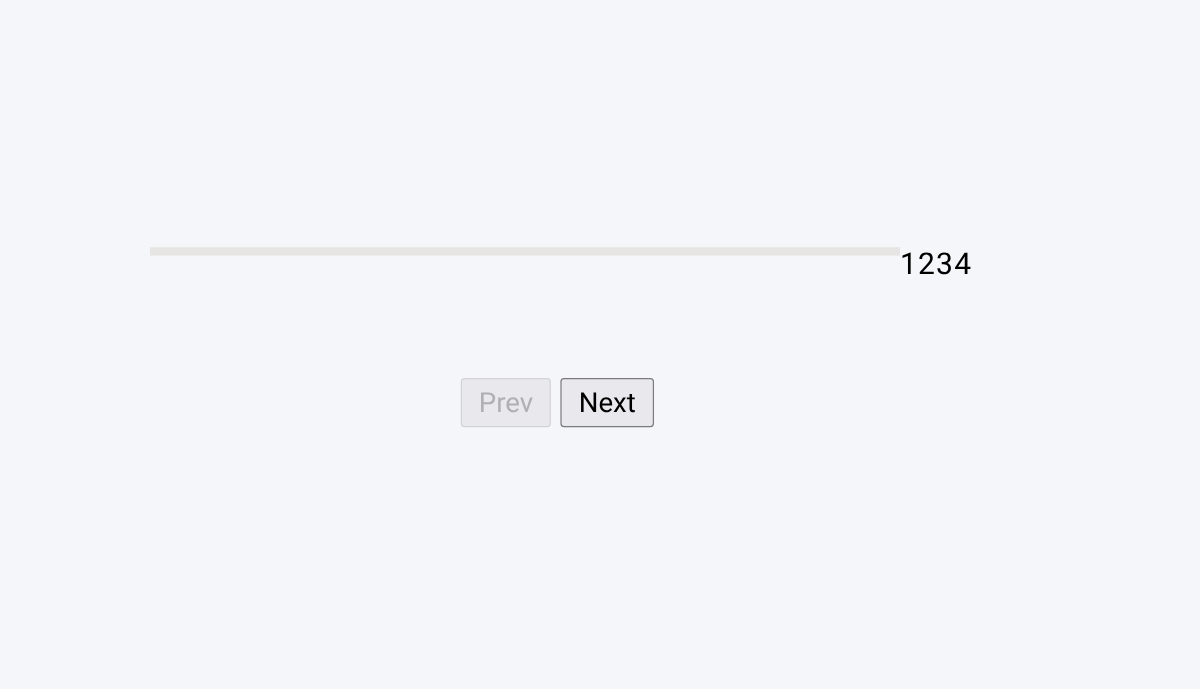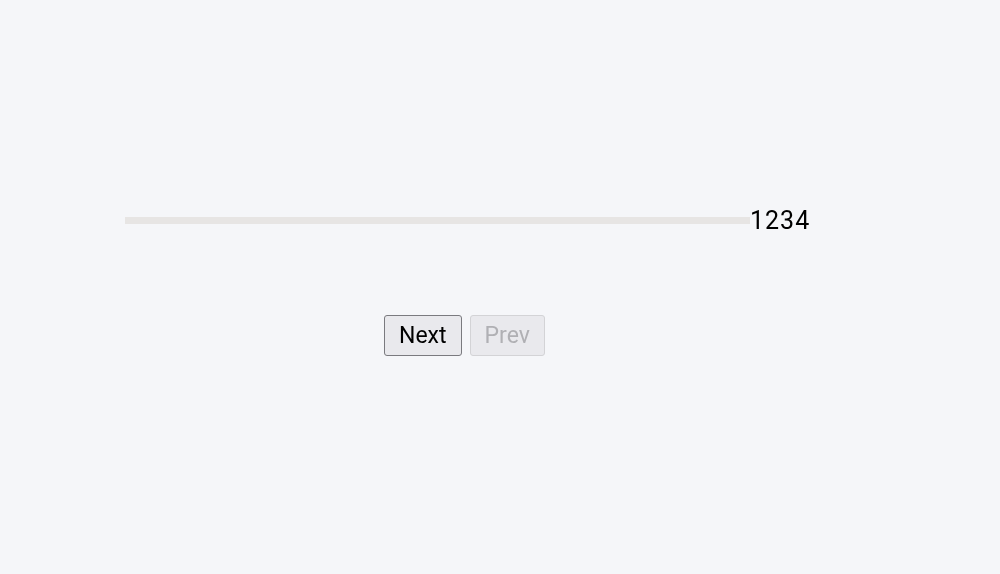--- a/index.html
+++ b/index.html
@@ -13,21 +13,21 @@
       background-color: #f5f6f9;
       font-family: -apple-system, BlinkMacSystemFont, "Segoe UI", Roboto, sans-serif;
       position: relative;
     }
     .steps-container {
       position: absolute;
       top: 206px;
       left: 125px;
       width: 750px;
       display: flex;
-      align-items: center;
+      align-items: flex-start;
     }
     .progress-bar {
       width: 625px;
       height: 7px;
       background-color: #e7e5e4;
     }
     .step-numbers {
       font-size: 25px;
       color: #000;
       letter-spacing: 1px;
@@ -61,15 +61,15 @@
   </style>
 </head>
 <body>
 
 <div class="steps-container">
   <div class="progress-bar"></div>
   <span class="step-numbers">1234</span>
 </div>
 
 <div class="button-container">
+  <button class="btn btn-prev" disabled="">Prev</button>
   <button class="btn btn-next">Next</button>
-  <button class="btn btn-prev" disabled="">Prev</button>
 </div>
 
 </body></html>

